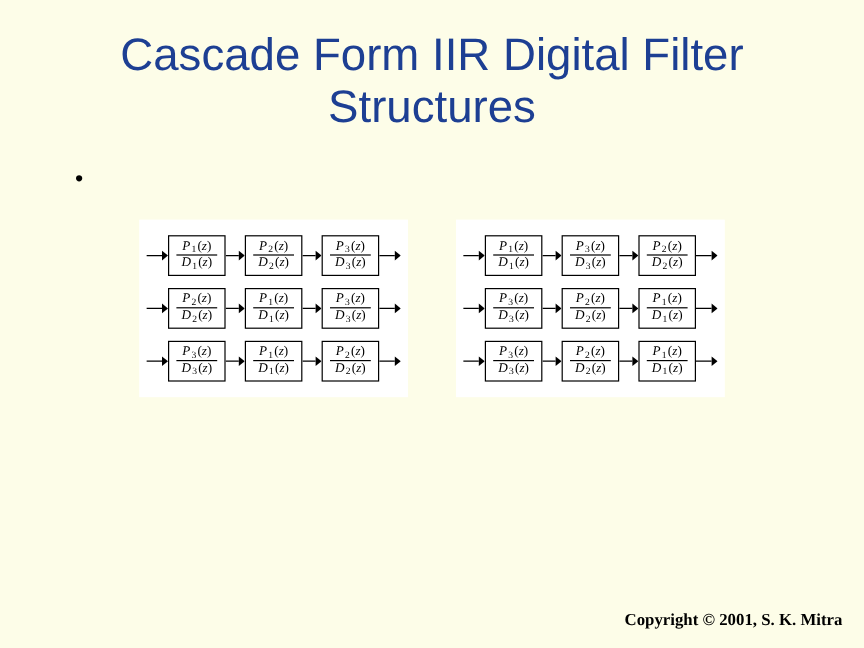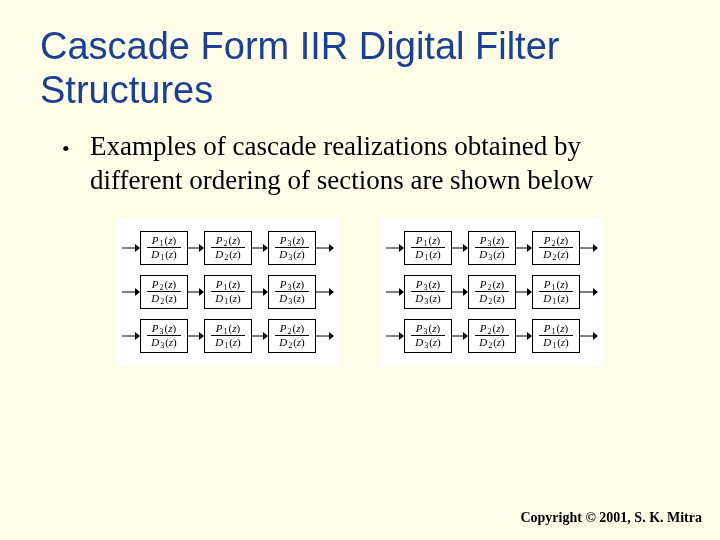--- a/index.html
+++ b/index.html
@@ -3,21 +3,21 @@
 <meta charset="utf-8">
 <style>
   * { margin: 0; padding: 0; box-sizing: border-box; }
   html, body { width: 720px; height: 540px; }
   body {
     background: #fdfde8;
     font-family: Georgia, "Times New Roman", serif;
     position: relative;
   }
   .title {
-    text-align: left;
+    text-align: center;
     color: #1d3f93;
     font-family: Arial, Helvetica, sans-serif;
     font-size: 38px;
     line-height: 1.15;
     font-weight: 400;
     padding: 25px 40px 18px;
   }
   .bullet-row {
     display: flex;
     align-items: flex-start;
@@ -75,21 +75,20 @@
     color: #000;
   }
 </style>
 </head>
 <body>
 
 <h1 class="title">Cascade Form IIR Digital Filter Structures</h1>
 
 <div class="bullet-row">
   <div class="bullet-dot">•</div>
-  <div>Examples of cascade realizations obtained by different ordering of sections are shown below</div>
 </div>
 
 <div class="diagram-wrap">
   <div class="col" id="col-left">
       <div class="chain-row">
         <span class="arrow">
           <svg width="18" height="12" viewBox="0 0 18 12">
             <line x1="0" y1="6" x2="13" y2="6" stroke="#000" stroke-width="1"></line>
             <polygon points="13,2 18,6 13,10" fill="#000"></polygon>
           </svg>

